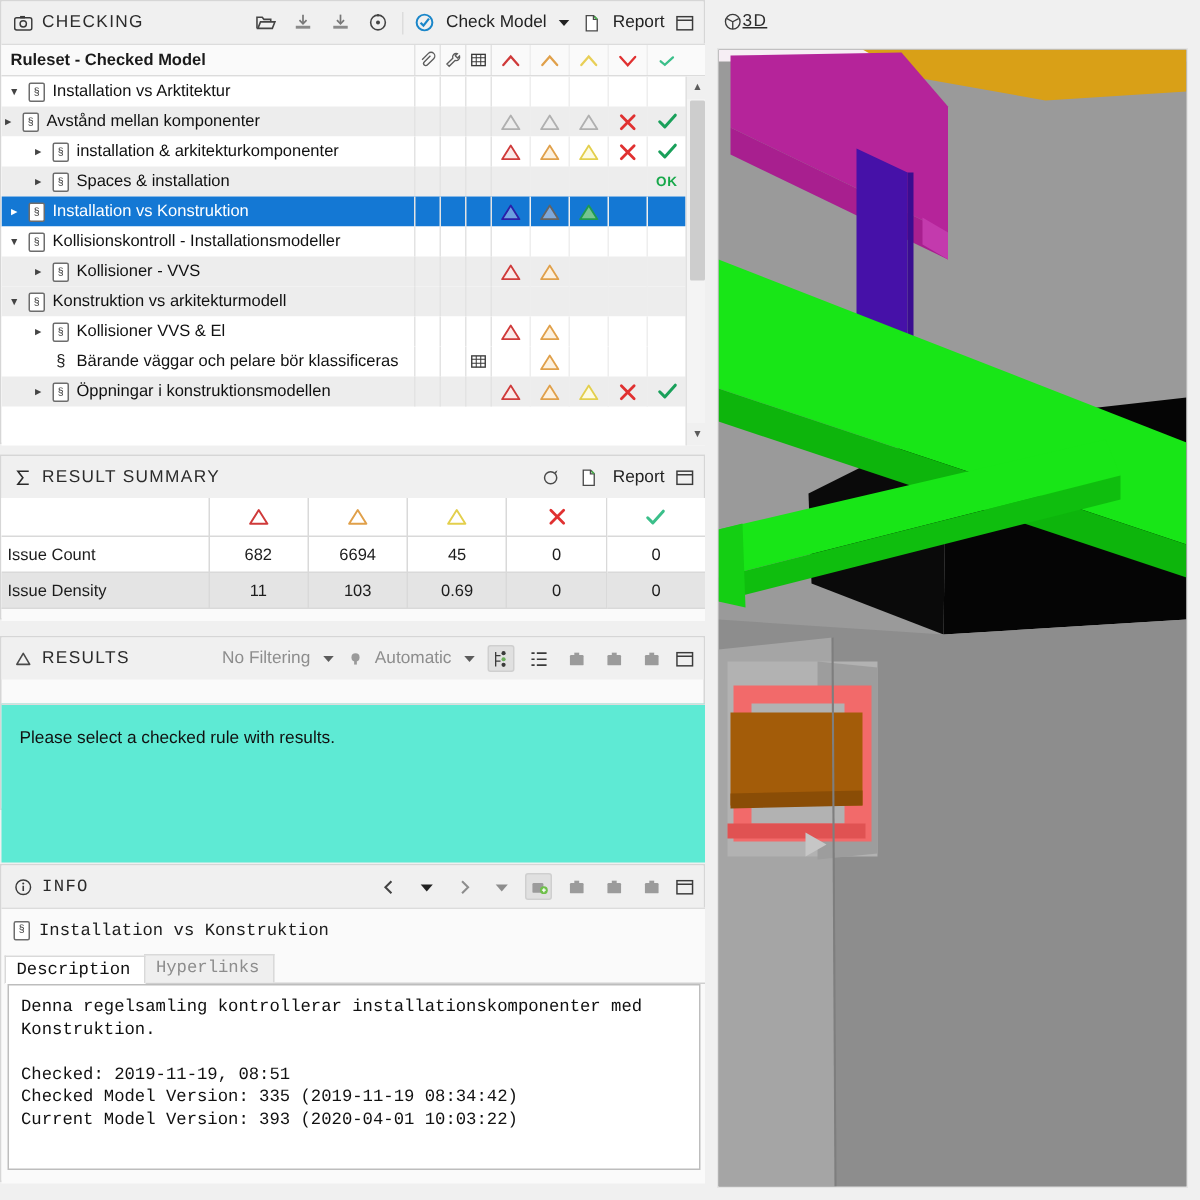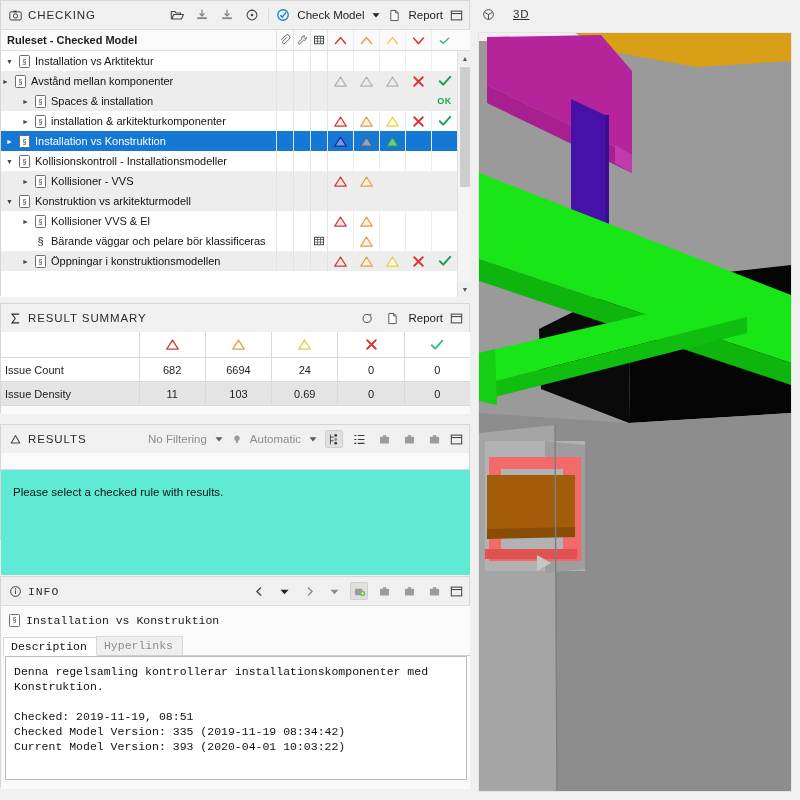--- a/index.html
+++ b/index.html
@@ -80,21 +80,21 @@
   #info{position:absolute;left:0;top:576px;width:470px;height:212px;font-family:Liberation Mono, monospace;}
   #infobody{position:absolute;left:0;top:28px;width:470px;height:184px;background:#fafafa;border-top:1px solid #dcdcdc;box-sizing:border-box;}
   #inforule{display:flex;align-items:center;gap:6px;padding:8px 0 0 8px;font-size:11.5px;}
   #tabs{display:flex;align-items:flex-end;margin:9px 0 0 2px;height:19px;border-bottom:1px solid #cfcfcf;}
   .tab{padding:2px 9px 3px 7px;font-size:11.5px;color:#8d8d8d;background:#efefef;border:1px solid #d9d9d9;border-bottom:none;margin-right:-1px;box-sizing:border-box;height:19px;}
   .tab.on{background:#fff;color:#111;border-bottom:1px solid #fff;position:relative;top:1px;}
   #descbox{margin:0 4px;height:124px;background:#fff;border:1px solid #bdbdbd;box-sizing:border-box;padding:7px 8px;font-size:11.5px;line-height:15px;white-space:pre-wrap;color:#111;}
 
   
   #v3d{position:absolute;left:470px;top:0;width:330px;height:800px;background:#f0f0f0;}
-  #v3dhead{height:28px;display:flex;align-items:center;padding-left:12px;gap:18px;font-size:11.5px;letter-spacing:.9px;color:#2b2b2b;text-decoration:underline;}
+  #v3dhead{height:28px;display:flex;align-items:center;padding-left:12px;gap:0;font-size:11.5px;letter-spacing:.9px;color:#2b2b2b;text-decoration:underline;}
   #canvaswrap{position:absolute;left:478px;top:32px;width:314px;height:760px;background:#9a9a9a;border:1px solid #e4e4e4;box-sizing:border-box;overflow:hidden;}
   #canvaswrap svg{display:block;}
 </style>
 </head>
 <body>
 
 <div id="app">
 
   <div id="left">
 
@@ -265,73 +265,73 @@
                     <path d="M2.4 2.4l9.2 9.2M11.6 2.4l-9.2 9.2" stroke="#e03131" stroke-width="2" stroke-linecap="round"></path>
                   </svg>
                 </div>
                 <div class="cgs">
                   <svg width="14" height="12" viewBox="0 0 14 12">
                     <path d="M1.8 6.2L5.2 9.6 12.2 1.8" fill="none" stroke="#19a05a" stroke-width="2" stroke-linecap="round" stroke-linejoin="round"></path>
                   </svg>
                 </div>
               </div>
             </div>
+            <div class="trow">
+              <div class="tmain" style="padding-left: 20px;">
+                <span class="arrow">►</span>
+                <span class="ruleicon">§</span>
+                <span class="tlabel">installation &amp; arkitekturkomponenter</span>
+              </div>
+              <div class="colgrid">
+                <div class="cgc"></div>
+                <div class="cgc"></div>
+                <div class="cgc"></div>
+                <div class="cgs first">
+                  <svg width="15" height="13" viewBox="0 0 16 14">
+                    <path d="M8 2.2L14.2 12H1.8z" fill="#fbe9e9" stroke="#cf3a3a" stroke-width="1.3" stroke-linejoin="round"></path>
+                  </svg>
+                </div>
+                <div class="cgs">
+                  <svg width="15" height="13" viewBox="0 0 16 14">
+                    <path d="M8 2.2L14.2 12H1.8z" fill="#fdf1de" stroke="#e0a04a" stroke-width="1.3" stroke-linejoin="round"></path>
+                  </svg>
+                </div>
+                <div class="cgs">
+                  <svg width="15" height="13" viewBox="0 0 16 14">
+                    <path d="M8 2.2L14.2 12H1.8z" fill="#fdfbe2" stroke="#e3cf4d" stroke-width="1.3" stroke-linejoin="round"></path>
+                  </svg>
+                </div>
+                <div class="cgs">
+                  <svg width="13" height="13" viewBox="0 0 14 14">
+                    <path d="M2.4 2.4l9.2 9.2M11.6 2.4l-9.2 9.2" stroke="#e03131" stroke-width="2" stroke-linecap="round"></path>
+                  </svg>
+                </div>
+                <div class="cgs">
+                  <svg width="14" height="12" viewBox="0 0 14 12">
+                    <path d="M1.8 6.2L5.2 9.6 12.2 1.8" fill="none" stroke="#19a05a" stroke-width="2" stroke-linecap="round" stroke-linejoin="round"></path>
+                  </svg>
+                </div>
+              </div>
+            </div>
             <div class="trow alt">
               <div class="tmain" style="padding-left: 20px;">
                 <span class="arrow">►</span>
                 <span class="ruleicon">§</span>
                 <span class="tlabel">Spaces &amp; installation</span>
               </div>
               <div class="colgrid">
                 <div class="cgc"></div>
                 <div class="cgc"></div>
                 <div class="cgc"></div>
                 <div class="cgs first"></div>
                 <div class="cgs"></div>
                 <div class="cgs"></div>
                 <div class="cgs"></div>
                 <div class="cgs">
                   <span class="okmark">OK</span>
-                </div>
-              </div>
-            </div>
-            <div class="trow">
-              <div class="tmain" style="padding-left: 20px;">
-                <span class="arrow">►</span>
-                <span class="ruleicon">§</span>
-                <span class="tlabel">installation &amp; arkitekturkomponenter</span>
-              </div>
-              <div class="colgrid">
-                <div class="cgc"></div>
-                <div class="cgc"></div>
-                <div class="cgc"></div>
-                <div class="cgs first">
-                  <svg width="15" height="13" viewBox="0 0 16 14">
-                    <path d="M8 2.2L14.2 12H1.8z" fill="#fbe9e9" stroke="#cf3a3a" stroke-width="1.3" stroke-linejoin="round"></path>
-                  </svg>
-                </div>
-                <div class="cgs">
-                  <svg width="15" height="13" viewBox="0 0 16 14">
-                    <path d="M8 2.2L14.2 12H1.8z" fill="#fdf1de" stroke="#e0a04a" stroke-width="1.3" stroke-linejoin="round"></path>
-                  </svg>
-                </div>
-                <div class="cgs">
-                  <svg width="15" height="13" viewBox="0 0 16 14">
-                    <path d="M8 2.2L14.2 12H1.8z" fill="#fdfbe2" stroke="#e3cf4d" stroke-width="1.3" stroke-linejoin="round"></path>
-                  </svg>
-                </div>
-                <div class="cgs">
-                  <svg width="13" height="13" viewBox="0 0 14 14">
-                    <path d="M2.4 2.4l9.2 9.2M11.6 2.4l-9.2 9.2" stroke="#e03131" stroke-width="2" stroke-linecap="round"></path>
-                  </svg>
-                </div>
-                <div class="cgs">
-                  <svg width="14" height="12" viewBox="0 0 14 12">
-                    <path d="M1.8 6.2L5.2 9.6 12.2 1.8" fill="none" stroke="#19a05a" stroke-width="2" stroke-linecap="round" stroke-linejoin="round"></path>
-                  </svg>
                 </div>
               </div>
             </div>
             <div class="trow sel">
               <div class="tmain" style="padding-left: 4px;">
                 <span class="arrow">►</span>
                 <span class="ruleicon">§</span>
                 <span class="tlabel">Installation vs Konstruktion</span>
               </div>
               <div class="colgrid">
@@ -574,21 +574,21 @@
             <div class="stc num">
               <svg width="14" height="12" viewBox="0 0 14 12">
                 <path d="M1.8 6.2L5.2 9.6 12.2 1.8" fill="none" stroke="#3bbf8a" stroke-width="2" stroke-linecap="round" stroke-linejoin="round"></path>
               </svg>
             </div>
           </div>
           <div class="strow">
             <div class="stc lab">Issue Count</div>
             <div class="stc num">682</div>
             <div class="stc num">6694</div>
-            <div class="stc num">24</div>
+            <div class="stc num">45</div>
             <div class="stc num">0</div>
             <div class="stc num">0</div>
           </div>
           <div class="strow shade">
             <div class="stc lab">Issue Density</div>
             <div class="stc num">11</div>
             <div class="stc num">103</div>
             <div class="stc num">0.69</div>
             <div class="stc num">0</div>
             <div class="stc num">0</div>

